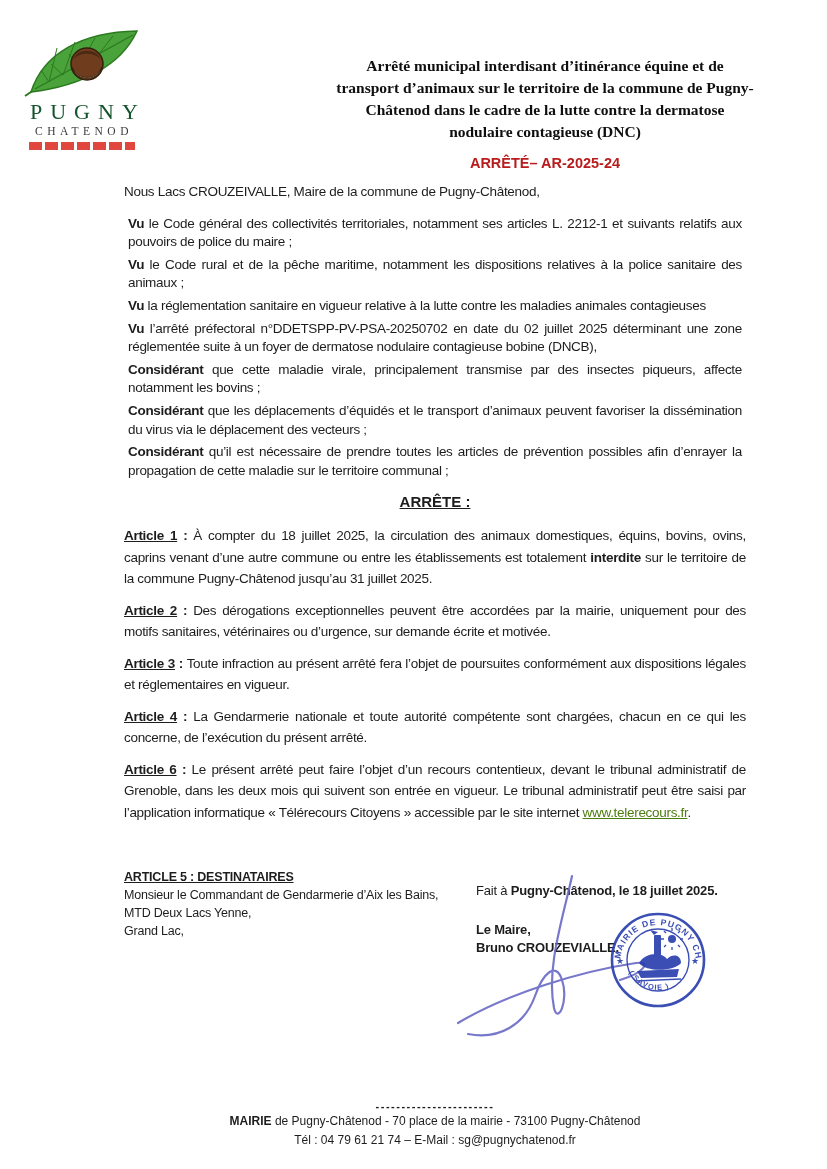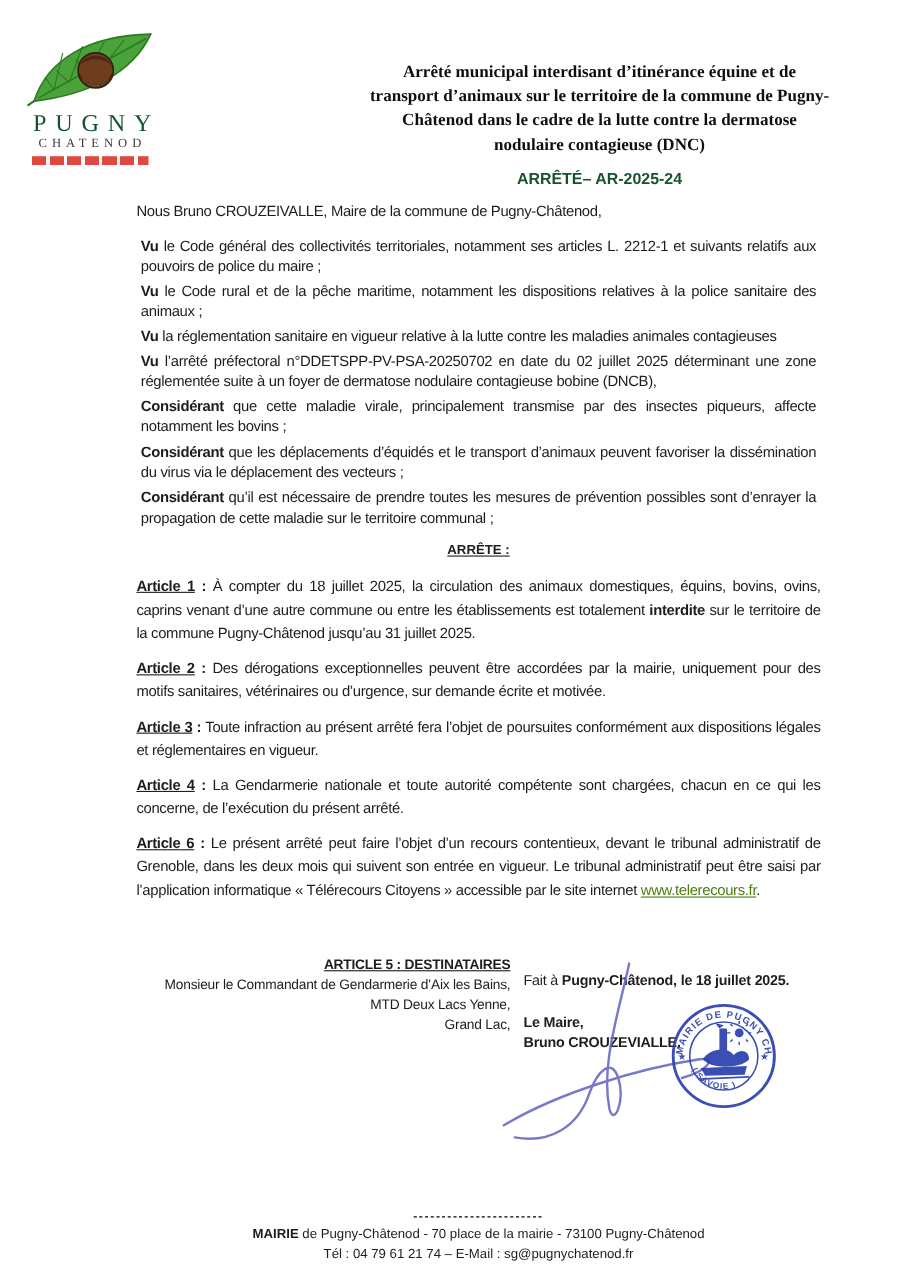--- a/index.html
+++ b/index.html
@@ -29,47 +29,47 @@
     background:repeating-linear-gradient(90deg,#e0483f 0 13px,#ffffff 13px 16px);
   }
   
   .title{
     position:absolute;left:333px;top:55px;width:424px;
     font-family:"Liberation Serif", serif;font-weight:bold;
     font-size:15.5px;line-height:22px;text-align:center;color:#0f0f0f;
   }
   .docnum{
     position:absolute;left:333px;top:155px;width:424px;
-    text-align:center;font-weight:bold;font-size:14.5px;color:#14532d;
+    text-align:center;font-weight:bold;font-size:14.5px;color:#b91c1c;
   }
   
   .doc-body{
     position:absolute;left:124px;top:183px;width:622px;
     font-size:13.5px;letter-spacing:-0.3px;text-align:justify;color:#1d1d1d;
   }
   .intro{margin:0 0 13px 0;line-height:18.6px;}
   .recital{margin:4px;line-height:18.6px;}
   .lead2{font-weight:bold;}
   .arrete-heading{
     margin:13px 0 15px 0;text-align:center;font-weight:bold;
-    font-size:12px;letter-spacing:0;
+    font-size:15px;letter-spacing:0;
   }
   .arrete-heading span{text-decoration:underline;}
   .art{margin:0 0 10px 0;line-height:21.5px;}
   .art .lead{font-weight:bold;text-decoration:underline;}
   .art .sep{font-weight:bold;}
   .art .b{font-weight:bold;}
   .link{color:#4d7c0f;text-decoration:underline;cursor:pointer;}
   
   .dest{
     position:absolute;left:124px;top:868px;width:340px;
     font-size:12.5px;letter-spacing:-0.2px;line-height:18px;color:#1d1d1d;
   }
   .dest-heading{font-weight:bold;text-decoration:underline;margin:0 0 3px 0;}
-  .dest p{margin:0;text-align:right;}
+  .dest p{margin:0;}
   
   .closing{
     position:absolute;left:476px;top:882px;width:280px;
     font-size:13px;letter-spacing:-0.2px;line-height:18px;color:#1d1d1d;
   }
   .closing .bold{font-weight:bold;}
   .closing .role{margin-top:21px;font-weight:bold;}
   .closing .name{font-weight:bold;}
   .stamp{position:absolute;left:609px;top:911px;}
   .signature{position:absolute;left:450px;top:873px;pointer-events:none;}
@@ -98,30 +98,30 @@
     </svg>
     <div class="name1">PUGNY</div>
     <div class="name2">CHATENOD</div>
     <div class="banner"></div>
   </div>
 
   <div class="title">Arrêté municipal interdisant d’itinérance équine et de transport d’animaux sur le territoire de la commune de Pugny-Châtenod dans le cadre de la lutte contre la dermatose nodulaire contagieuse (DNC)</div>
   <div class="docnum">ARRÊTÉ– AR-2025-24</div>
 
   <div class="doc-body">
-    <p class="intro">Nous Bruno CROUZEIVALLE, Maire de la commune de Pugny-Châtenod,</p>
+    <p class="intro">Nous Lacs CROUZEIVALLE, Maire de la commune de Pugny-Châtenod,</p>
 
     <div>
       <p class="recital"><strong class="lead2">Vu</strong><span> le Code général des collectivités territoriales, notamment ses articles L. 2212-1 et suivants relatifs aux pouvoirs de police du maire ;</span></p>
       <p class="recital"><strong class="lead2">Vu</strong><span> le Code rural et de la pêche maritime, notamment les dispositions relatives à la police sanitaire des animaux ;</span></p>
       <p class="recital"><strong class="lead2">Vu</strong><span> la réglementation sanitaire en vigueur relative à la lutte contre les maladies animales contagieuses</span></p>
       <p class="recital"><strong class="lead2">Vu</strong><span> l’arrêté préfectoral n°DDETSPP-PV-PSA-20250702 en date du 02 juillet 2025 déterminant une zone réglementée suite à un foyer de dermatose nodulaire contagieuse bobine (DNCB),</span></p>
       <p class="recital"><strong class="lead2">Considérant</strong><span> que cette maladie virale, principalement transmise par des insectes piqueurs, affecte notamment les bovins ;</span></p>
       <p class="recital"><strong class="lead2">Considérant</strong><span> que les déplacements d’équidés et le transport d’animaux peuvent favoriser la dissémination du virus via le déplacement des vecteurs ;</span></p>
-      <p class="recital"><strong class="lead2">Considérant</strong><span> qu’il est nécessaire de prendre toutes les mesures de prévention possibles sont d’enrayer la propagation de cette maladie sur le territoire communal ;</span></p>
+      <p class="recital"><strong class="lead2">Considérant</strong><span> qu’il est nécessaire de prendre toutes les articles de prévention possibles afin d’enrayer la propagation de cette maladie sur le territoire communal ;</span></p>
     </div>
 
     <p class="arrete-heading"><span>ARRÊTE :</span></p>
 
     <p class="art"><span class="lead">Article 1</span><span class="sep"> : </span><span>À compter du 18 juillet 2025, la circulation des animaux domestiques, équins, bovins, ovins, caprins venant d’une autre commune ou entre les établissements est totalement </span><span class="b">interdite</span><span> sur le territoire de la commune Pugny-Châtenod jusqu’au 31 juillet 2025.</span></p>
     <p class="art"><span class="lead">Article 2</span><span class="sep"> : </span><span>Des dérogations exceptionnelles peuvent être accordées par la mairie, uniquement pour des motifs sanitaires, vétérinaires ou d’urgence, sur demande écrite et motivée.</span></p>
     <p class="art"><span class="lead">Article 3</span><span class="sep"> : </span><span>Toute infraction au présent arrêté fera l’objet de poursuites conformément aux dispositions légales et réglementaires en vigueur.</span></p>
     <p class="art"><span class="lead">Article 4</span><span class="sep"> : </span><span>La Gendarmerie nationale et toute autorité compétente sont chargées, chacun en ce qui les concerne, de l’exécution du présent arrêté.</span></p>
     <p class="art"><span class="lead">Article 6</span><span class="sep"> : </span><span>Le présent arrêté peut faire l’objet d’un recours contentieux, devant le tribunal administratif de Grenoble, dans les deux mois qui suivent son entrée en vigueur. Le tribunal administratif peut être saisi par l’application informatique « Télérecours Citoyens » accessible par le site internet </span><span class="link">www.telerecours.fr</span><span>.</span></p>
   </div>

